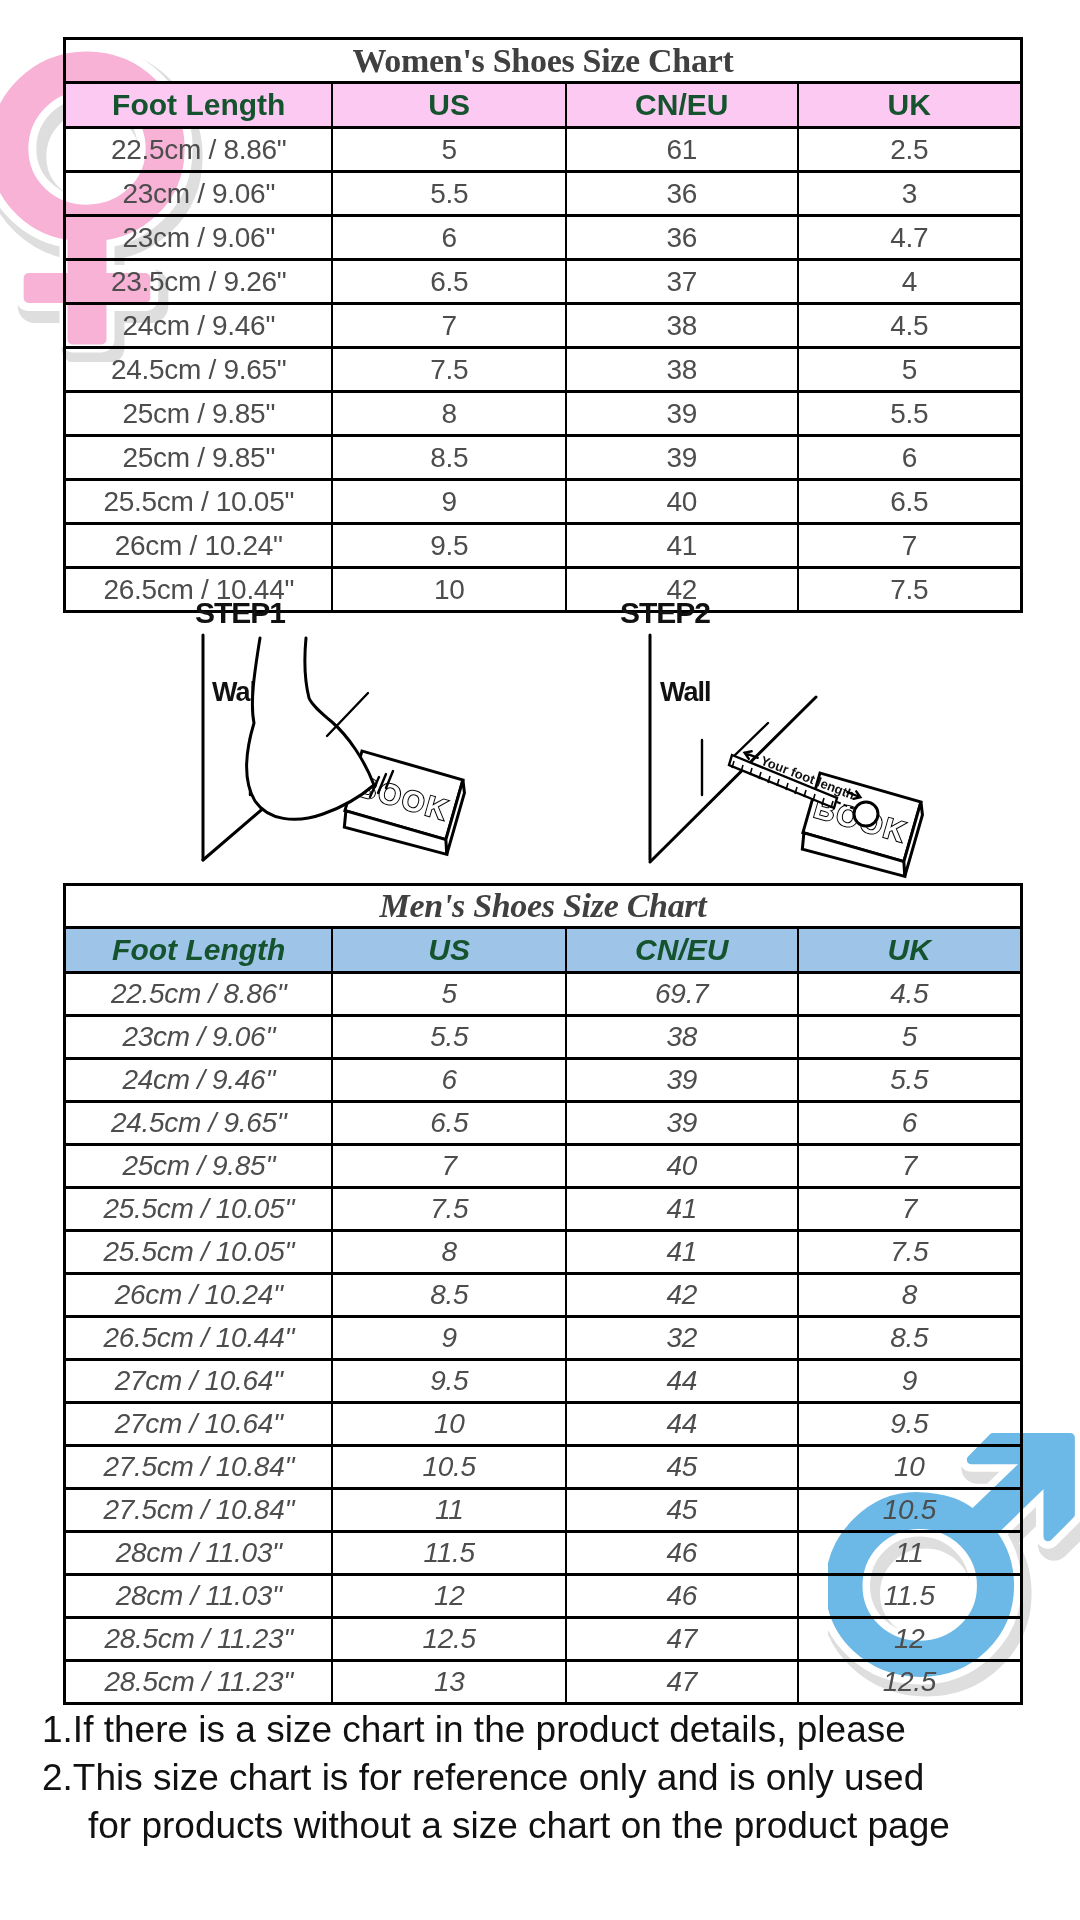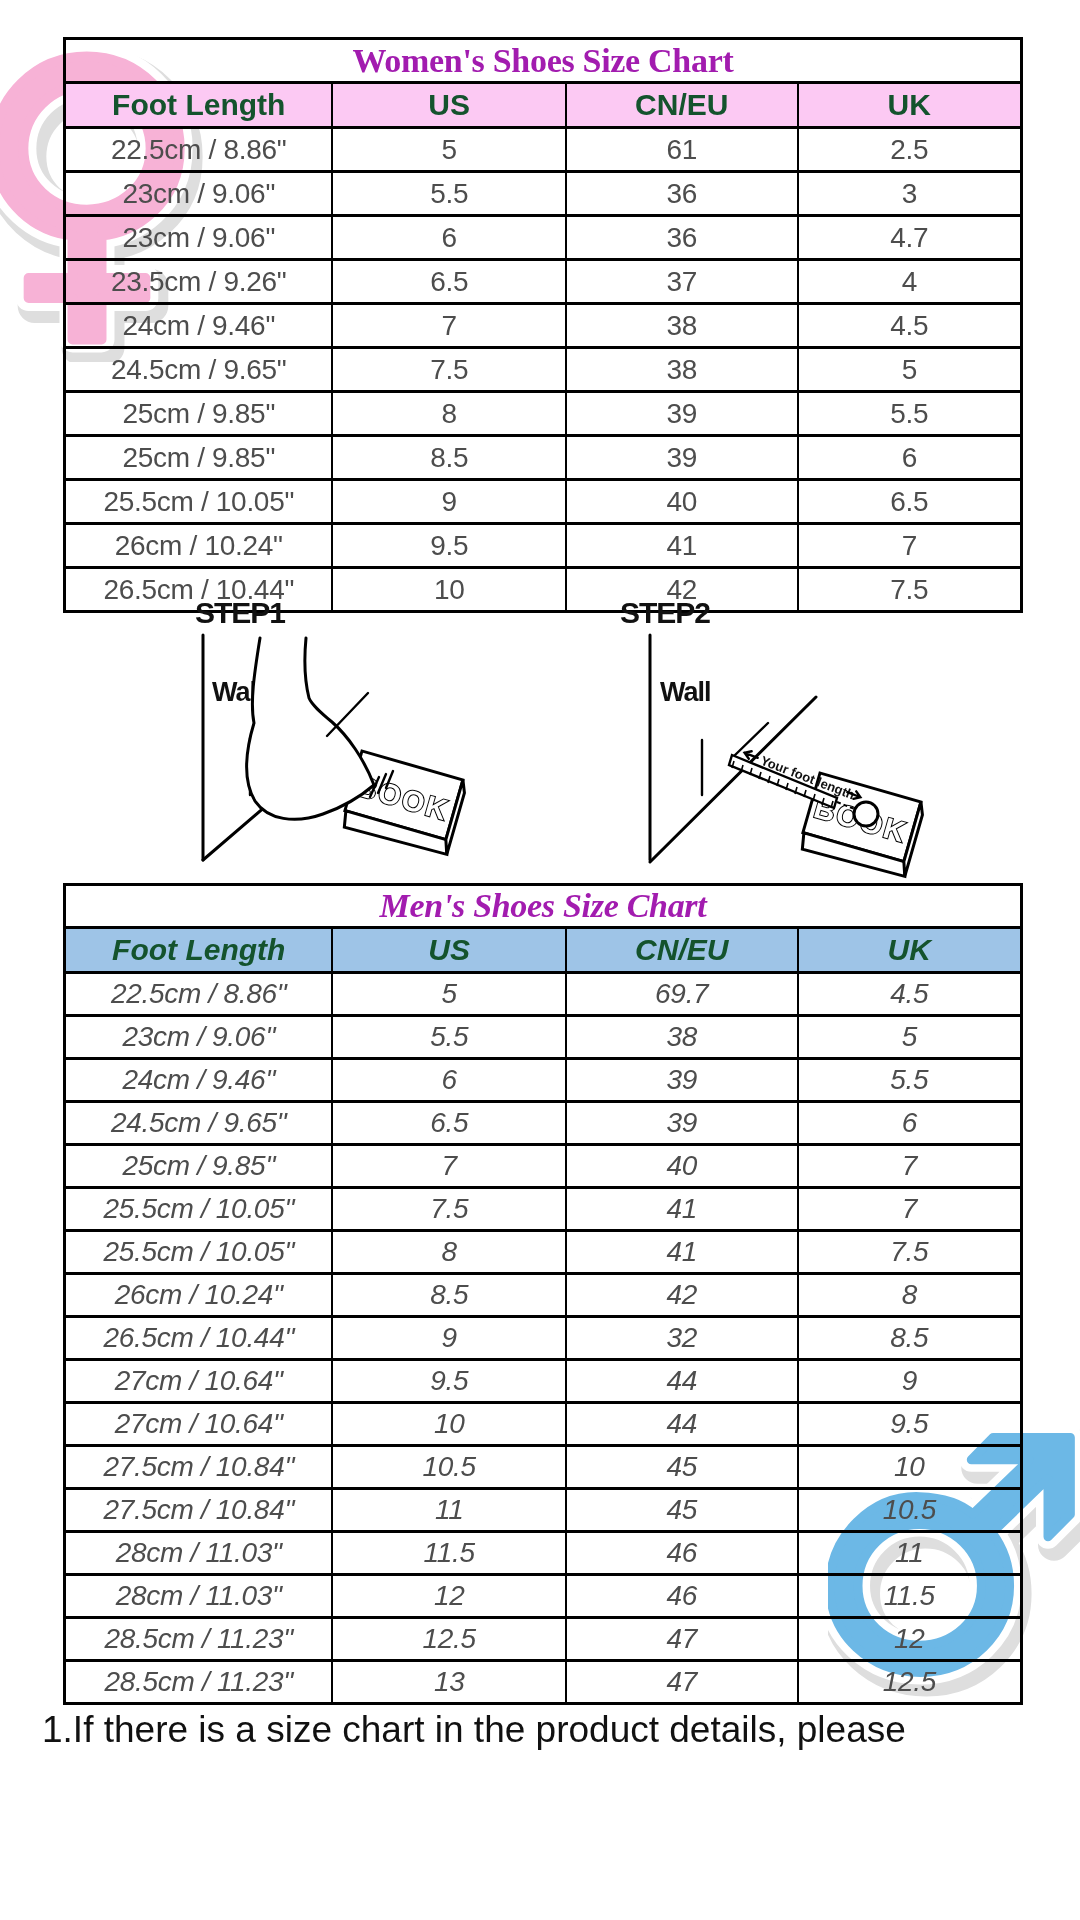--- a/index.html
+++ b/index.html
@@ -23,21 +23,21 @@
     border:2px solid #000;
     border-top-width:3px;border-bottom-width:3px;
     text-align:center;vertical-align:middle;
     overflow:hidden;white-space:nowrap;
     background:transparent;
   }
   table.size-table{border:3px solid #000;}
   td.title-cell{
     height:43px;background:#ffffff;
     font-family:"Liberation Serif", serif;
-    font-weight:bold;font-size:34px;color:#a21caf;
+    font-weight:bold;font-size:34px;color:#404040;
   }
   tr.header-row th{height:40px;font-size:30px;font-weight:bold;color:#14532d;}
   .women .header-row th{background:#fcc9f3;}
   .men   .header-row th{background:#9ec4e7;}
   .women{top:37px;}
   .men{top:883px;font-style:italic;}
   .women tbody td{height:39px;}
   .men tbody td{height:38px;}
   tbody td{font-size:28px;color:#4d4d4d;letter-spacing:-0.3px;}
   
@@ -337,15 +337,19 @@
           <td>47</td>
           <td>12.5</td>
         </tr>
       </tbody>
   </table>
 
   <div class="notes">
     <div>
       <div>1.If there is a size chart in the product details, please</div>
     </div>
+    <div>
+      <div>2.This size chart is for reference only and is only used</div>
+      <div class="note-cont">for products without a size chart on the product page</div>
+    </div>
   </div>
 
 </div>
 
 </body></html>

